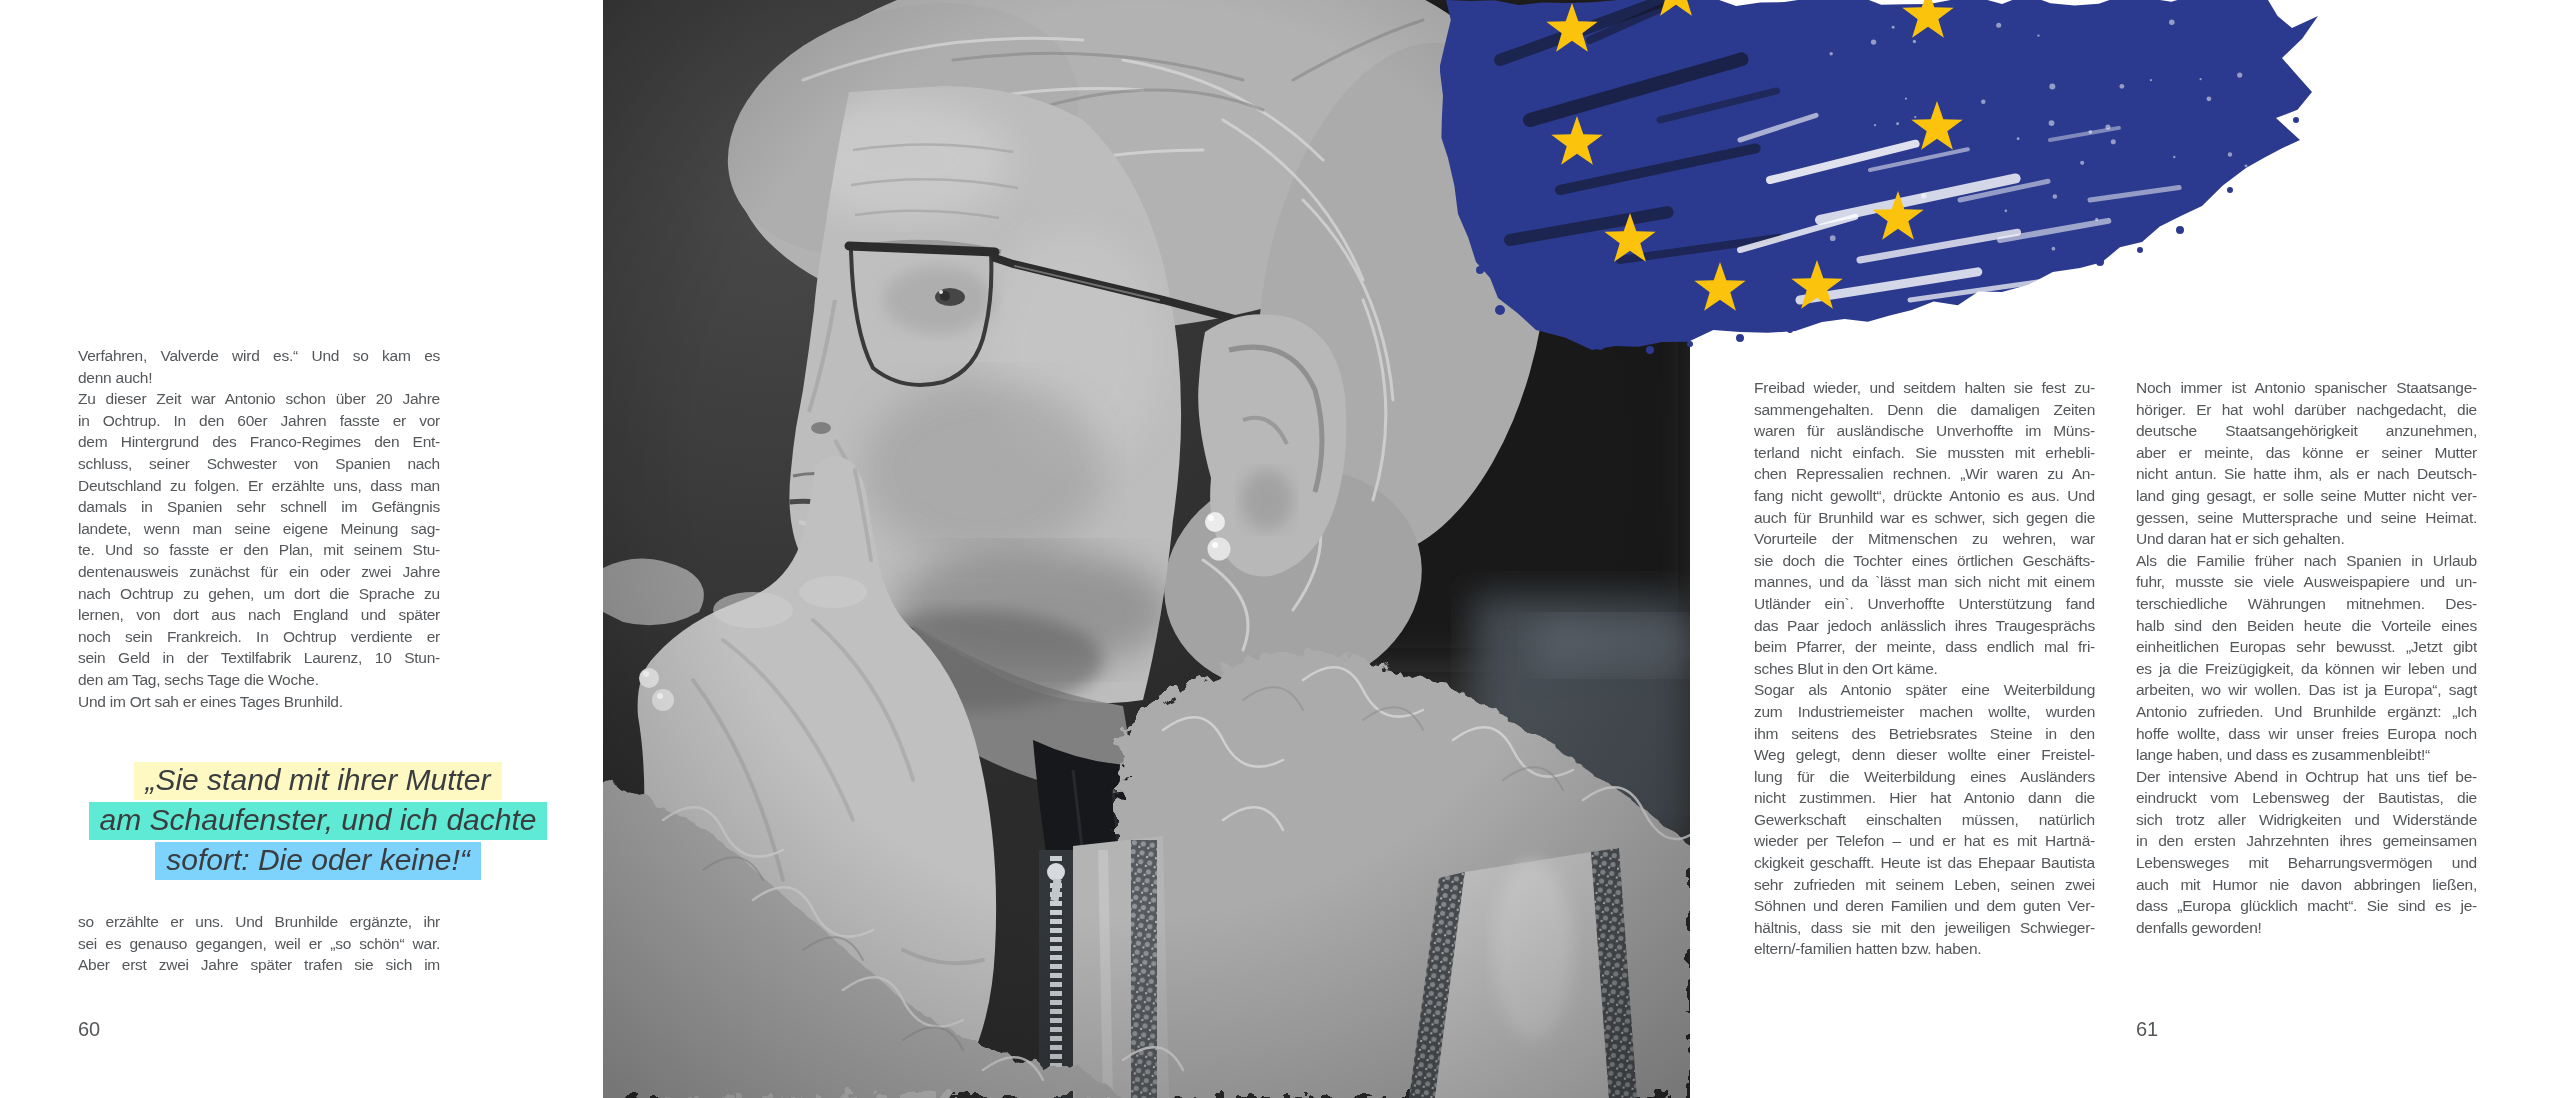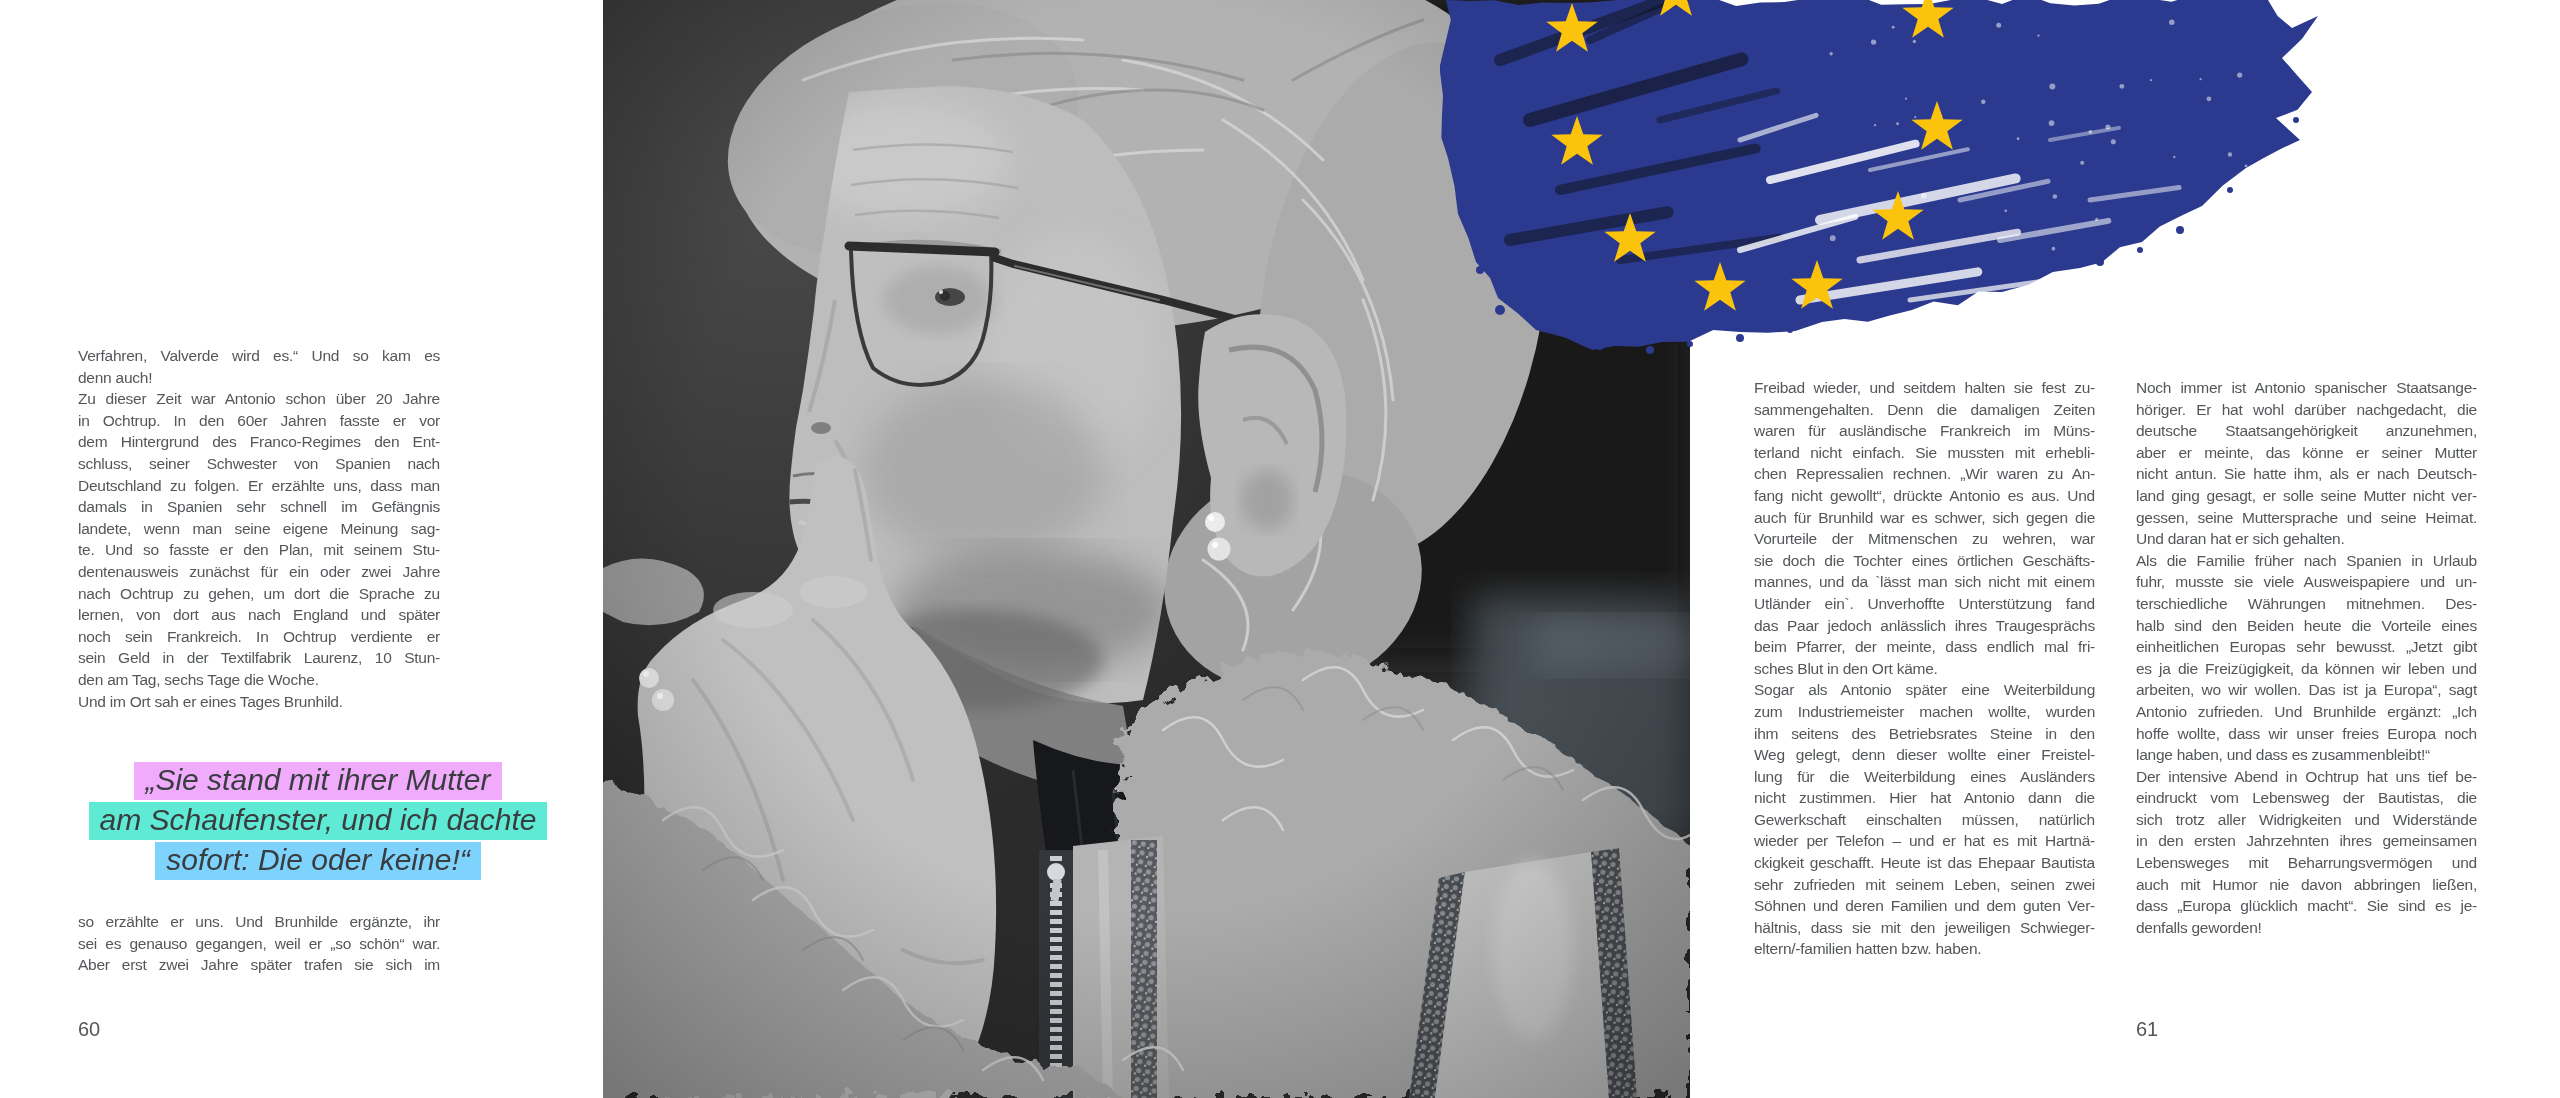--- a/index.html
+++ b/index.html
@@ -33,21 +33,21 @@
     <div class="jline">dentenausweis zunächst für ein oder zwei Jahre</div>
     <div class="jline">nach Ochtrup zu gehen, um dort die Sprache zu</div>
     <div class="jline">lernen, von dort aus nach England und später</div>
     <div class="jline">noch sein Frankreich. In Ochtrup verdiente er</div>
     <div class="jline">sein Geld in der Textilfabrik Laurenz, 10 Stun-</div>
     <div class="jline end">den am Tag, sechs Tage die Woche.</div>
     <div class="jline end">Und im Ort sah er eines Tages Brunhild.</div>
   </div>
 
 <div class="quote">
-    <div class="qline"><span class="qspan" style="background: #f0abfc; text-align: center;">„Sie stand mit ihrer Mutter</span></div>
+    <div class="qline"><span class="qspan" style="background: #fef9c3; text-align: center;">„Sie stand mit ihrer Mutter</span></div>
     <div class="qline"><span class="qspan" style="background: #5eead4;">am Schaufenster, und ich dachte</span></div>
     <div class="qline"><span class="qspan" style="background: #7dd3fc;">sofort: Die oder keine!“</span></div>
   </div>
 
 <div class="textcol" style="left:78px;top:911px;width:362px">
     <div class="jline">so erzählte er uns. Und Brunhilde ergänzte, ihr</div>
     <div class="jline">sei es genauso gegangen, weil er „so schön“ war.</div>
     <div class="jline">Aber erst zwei Jahre später trafen sie sich im</div>
   </div>
 
@@ -328,21 +328,21 @@
       <path d="M458.0,191.0L464.3,209.3L483.7,209.7L468.3,221.3L473.9,239.8L458.0,228.8L442.1,239.8L447.7,221.3L432.3,209.7L451.7,209.3Z" fill="#fcc30d"></path>
       <path d="M497.0,101.0L503.3,119.3L522.7,119.7L507.3,131.3L512.9,149.8L497.0,138.8L481.1,149.8L486.7,131.3L471.3,119.7L490.7,119.3Z" fill="#fcc30d"></path>
       <path d="M488.0,-11.0L494.3,7.3L513.7,7.7L498.3,19.3L503.9,37.8L488.0,26.8L472.1,37.8L477.7,19.3L462.3,7.7L481.7,7.3Z" fill="#fcc30d"></path>
       <path d="M236.0,-33.0L242.3,-14.7L261.7,-14.3L246.3,-2.7L251.9,15.8L236.0,4.8L220.1,15.8L225.7,-2.7L210.3,-14.3L229.7,-14.7Z" fill="#fcc30d"></path>
     </g>
 </svg>
 
 <div class="textcol" style="left:1754px;top:377px;width:341px">
     <div class="jline">Freibad wieder, und seitdem halten sie fest zu-</div>
     <div class="jline">sammengehalten. Denn die damaligen Zeiten</div>
-    <div class="jline">waren für ausländische Frankreich im Müns-</div>
+    <div class="jline">waren für ausländische Unverhoffte im Müns-</div>
     <div class="jline">terland nicht einfach. Sie mussten mit erhebli-</div>
     <div class="jline">chen Repressalien rechnen. „Wir waren zu An-</div>
     <div class="jline">fang nicht gewollt“, drückte Antonio es aus. Und</div>
     <div class="jline">auch für Brunhild war es schwer, sich gegen die</div>
     <div class="jline">Vorurteile der Mitmenschen zu wehren, war</div>
     <div class="jline">sie doch die Tochter eines örtlichen Geschäfts-</div>
     <div class="jline">mannes, und da `lässt man sich nicht mit einem</div>
     <div class="jline">Utländer ein`. Unverhoffte Unterstützung fand</div>
     <div class="jline">das Paar jedoch anlässlich ihres Traugesprächs</div>
     <div class="jline">beim Pfarrer, der meinte, dass endlich mal fri-</div>

